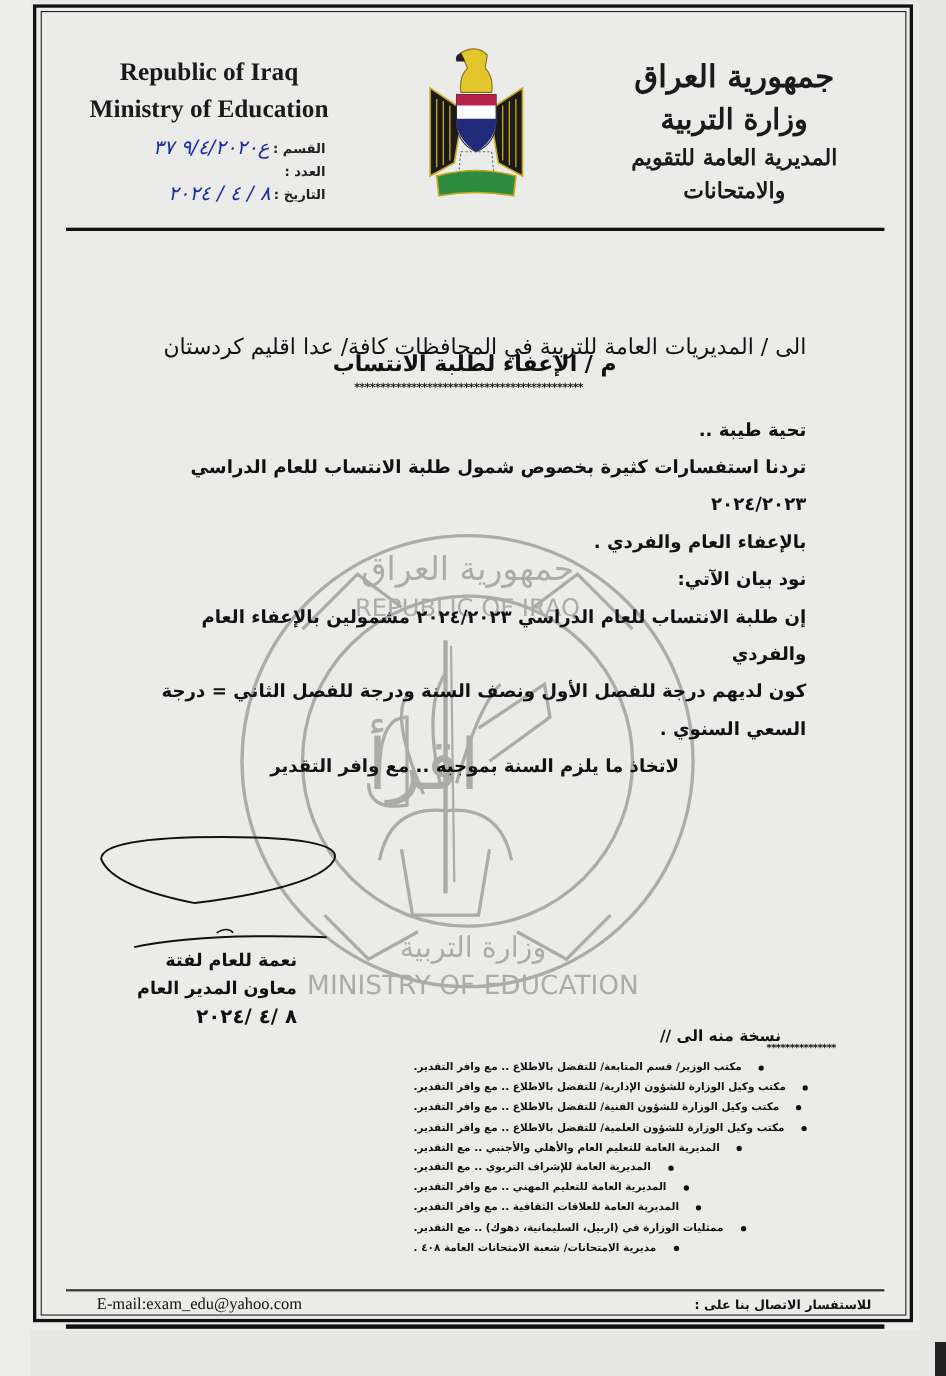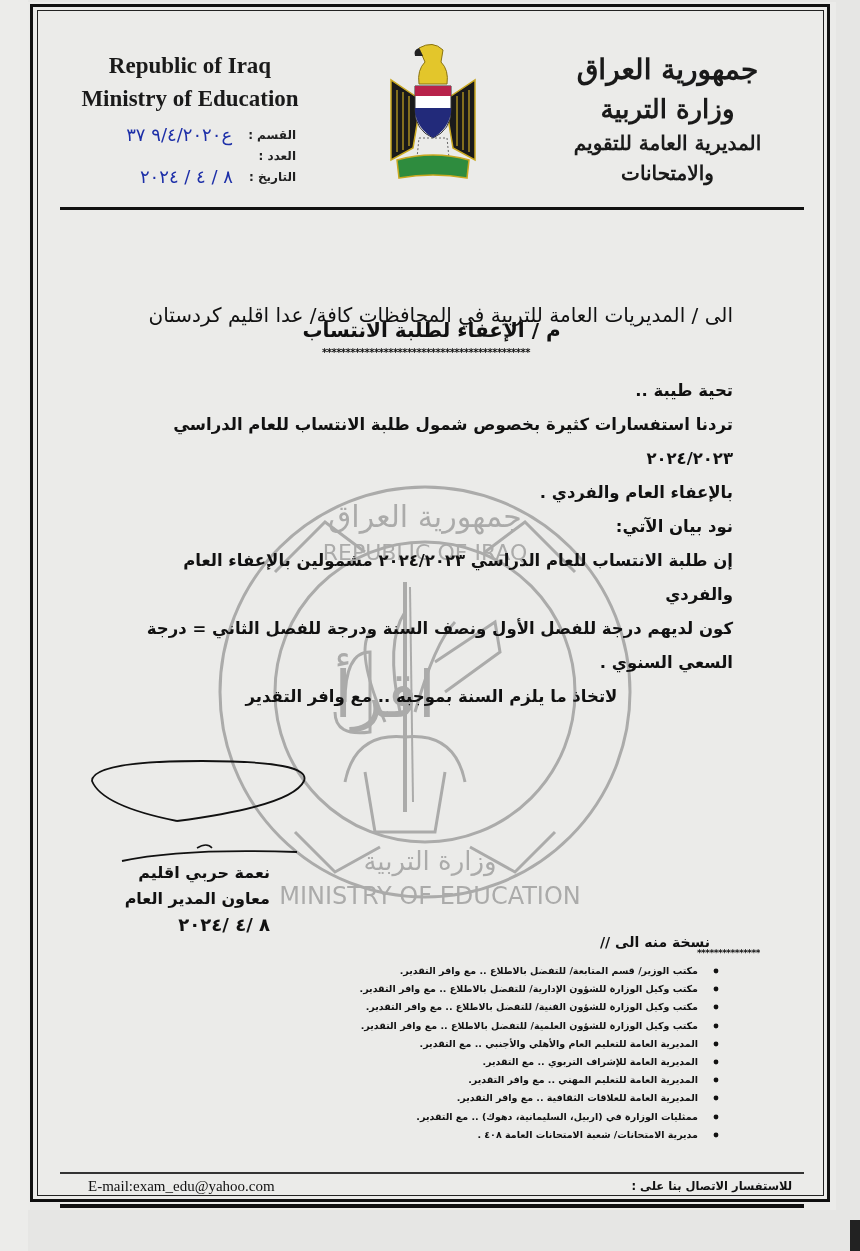--- a/index.html
+++ b/index.html
@@ -23,21 +23,21 @@
     border:1.5px solid #222; box-sizing:border-box;
   }
   .en-head {
     position:absolute; left:70px; top:50px; width:240px; text-align:center;
     font-family:"Liberation Serif", serif; font-weight:bold; color:#1a1a1a;
   }
   .en-head .l1 { font-size:23px; line-height:32px; }
   .en-head .l2 { font-size:23px; line-height:34px; }
   .ref-block { position:absolute; left:96px; top:124px; width:200px; direction:rtl; }
   .ref-row { height:21px; display:flex; align-items:center; font-size:12px; font-weight:bold; color:#222; }
-  .ref-row .hand { color:#1d2fa8; font-size:18px; margin-right:16px; letter-spacing:2px; font-weight:normal; }
+  .ref-row .hand { color:#1d2fa8; font-size:18px; font-style:italic; margin-right:3px; letter-spacing:2px; font-weight:normal; }
   .emblem { position:absolute; left:383px; top:40px; width:100px; height:148px; }
   .ar-head {
     position:absolute; left:530px; top:50px; width:275px; direction:rtl; text-align:center;
     font-family:"DejaVu Serif", serif; color:#1a1a1a;
   }
   .ar-head .a1 { font-size:28px; line-height:40px; font-weight:bold; }
   .ar-head .a2 { font-size:26px; line-height:38px; font-weight:bold; }
   .ar-head .a3 { font-size:20px; line-height:30px; font-weight:bold; }
   .head-rule { position:absolute; left:60px; top:207px; width:744px; height:3px; background:#111; }
   .rtl { direction:rtl; }
@@ -73,21 +73,21 @@
     font-size:14px; font-weight:bold; color:#111;
   }
   .cc-stars {
     position:absolute; left:640px; top:948px; width:120px; text-align:right;
     font-size:9px; font-weight:bold; color:#111; letter-spacing:-0.5px; white-space:nowrap; overflow:hidden;
   }
   .cc-list {
     position:absolute; left:360px; top:962px; width:360px; margin:0; padding:0; list-style:none;
     font-size:9.5px; font-weight:bold; color:#111;
   }
-  .cc-list li { height:18.2px; line-height:18px; display:flex; justify-content:flex-end; align-items:center; white-space:nowrap;margin-left:16px; }
+  .cc-list li { height:18.2px; line-height:18px; display:flex; justify-content:flex-start; align-items:center; white-space:nowrap;margin-left:16px; }
   .cc-list li .txt { direction:rtl; text-align:right; }
   .cc-list li .bullet { width:8px; height:8px; border-radius:50%; background:#111; display:inline-block; margin-left:14px; margin-right:0; flex:none; transform:scale(0.6); }
   .foot-rule1 { position:absolute; left:60px; top:1172px; width:744px; height:2px; background:#333; }
   .email {
     position:absolute; left:88px; top:1178px; font-family:"Liberation Serif", serif; font-size:15px; color:#111;
   }
   .contact {
     position:absolute; left:560px; top:1179px; width:232px; text-align:right; font-size:11.5px; font-weight:bold; color:#111;
   }
   .foot-rule2 { position:absolute; left:60px; top:1204px; width:744px; height:4px; background:#111; }
@@ -179,21 +179,21 @@
   <p>كون لديهم درجة للفصل الأول ونصف السنة ودرجة للفصل الثاني = درجة السعي السنوي .</p>
   <p class="center">لاتخاذ ما يلزم السنة بموجبه .. مع وافر التقدير</p>
 </div>
 
 <svg class="signature" viewBox="0 0 240 120">
   <path d="M95 65 Q20 50 10 25 Q10 5 120 5 Q230 5 222 25 Q210 50 95 65" fill="none" stroke="#111" stroke-width="1.8"></path>
   <path d="M40 105 Q100 92 215 96" fill="none" stroke="#111" stroke-width="1.8"></path>
   <path d="M115 92 Q125 86 130 92" fill="none" stroke="#111" stroke-width="1.5"></path>
 </svg>
 <div class="signer rtl">
-  <div>نعمة حربي اقليم</div>
+  <div>نعمة للعام لفتة</div>
   <div>معاون المدير العام</div>
   <div class="date">٨ /٤ /٢٠٢٤</div>
 </div>
 
 <div class="cc-title rtl">نسخة منه الى //</div>
 <div class="cc-stars">***************</div>
 <ul class="cc-list">
   <li>
       <span class="txt">مكتب الوزير/ قسم المتابعة/ للتفضل بالاطلاع .. مع وافر التقدير.</span>
       <span class="bullet"></span>

